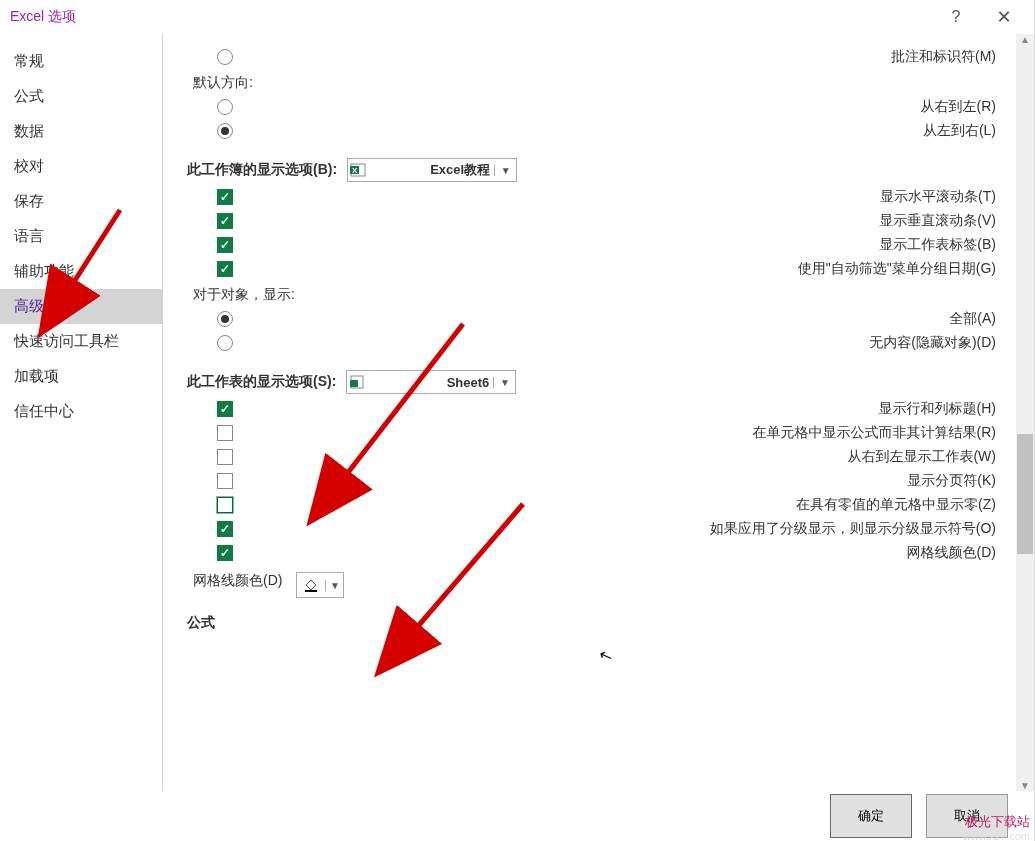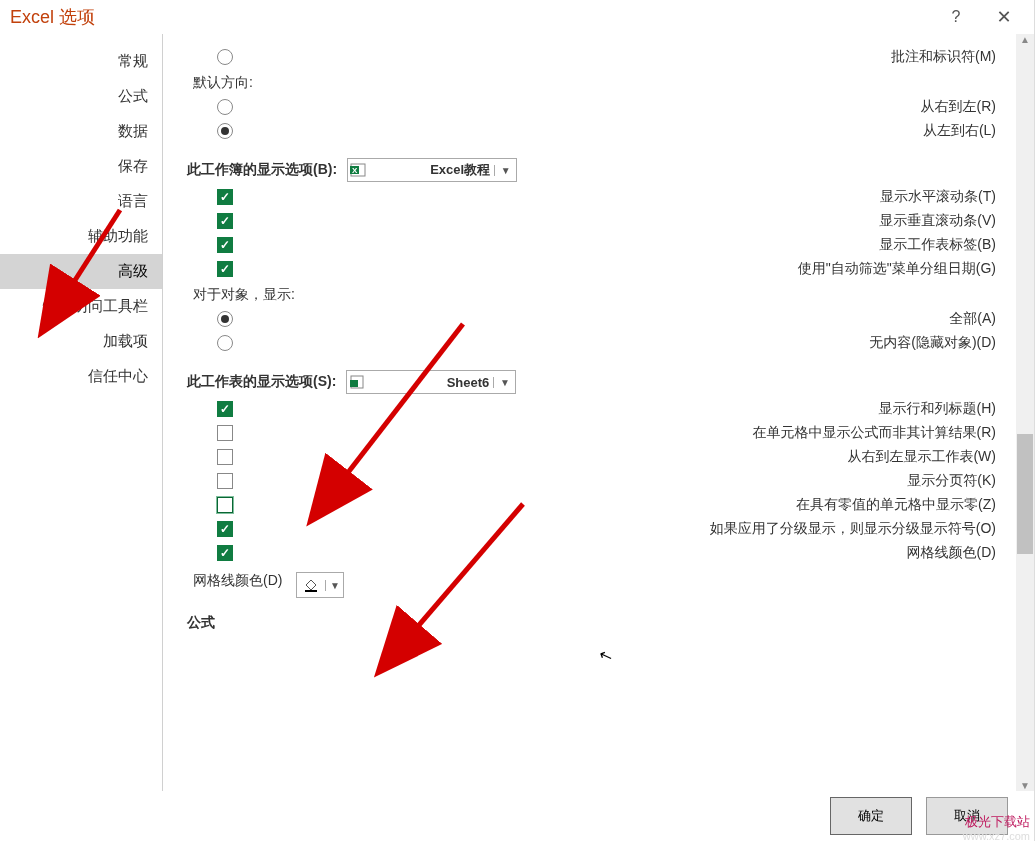--- a/index.html
+++ b/index.html
@@ -1,25 +1,25 @@
 <!DOCTYPE html>
 <html><head>
 <meta charset="utf-8">
 <style>
   * { box-sizing: border-box; font-family: "Microsoft YaHei", "Segoe UI", sans-serif; }
   body { margin: 0; background: #fff; color: #333; font-size: 14px; }
   .window { width: 1035px; height: 841px; display: flex; flex-direction: column; border-right: 1px solid #ddd; }
   .titlebar { height: 34px; display: flex; align-items: center; padding: 0 8px; }
-  .titlebar-title { flex: 1; font-size: 18px; color: #c2410c; padding-left: 2px; }
+  .titlebar-title { flex: 1; font-size: 14px; color: #a21caf; padding-left: 2px; }
   .titlebar-btns { display: flex; align-items: center; gap: 20px; padding-right: 8px;}
   .titlebar-btns span { width: 28px; text-align: center; font-size: 16px; color: #555; cursor: pointer; }
   .body { flex: 1; display: flex; overflow: hidden; }
-  .sidebar { width: 163px; border-right: 1px solid #d0d0d0; padding-top: 10px; text-align: right; }
+  .sidebar { width: 163px; border-right: 1px solid #d0d0d0; padding-top: 10px; }
   .sidebar-item { padding: 8px 14px; font-size: 15px; color: #333; cursor: pointer; }
-  .sidebar-item.selected { background: #d4d4d4; color: #000000; }
+  .sidebar-item.selected { background: #d4d4d4; color: #4c1d95; }
   .content-wrap { flex: 1; display: flex; position: relative; }
   .content { flex: 1; overflow-y: auto; padding: 8px 20px 20px 24px; position: relative; }
   .scrollbar-track { width: 18px; background: #f0f0f0; position: relative; }
   .scrollbar-thumb { position: absolute; left: 1px; right: 1px; top: 400px; height: 120px; background: #c1c1c1; }
   .row { margin: 6px 0; display: flex; align-items: center; padding-left: 30px; justify-content: space-between;}
   .section-head { font-weight: bold; margin-top: 18px; margin-bottom:6px; display:flex; align-items:center; }
   .section-head .label { margin-right: 10px; }
   .radio, .checkbox { width: 16px; height: 16px; margin-right: 8px; flex-shrink: 0; }
   .radio { border: 1px solid #888; border-radius: 50%; display: inline-flex; align-items: center; justify-content: center; }
   .radio .dot { width: 8px; height: 8px; background: #333; border-radius: 50%; }
@@ -30,21 +30,21 @@
   .combo { display:inline-flex; align-items:center; border:1px solid #aaa; height:24px; width:170px; background:#fff;}
   .combo .ico { width:20px; display:flex; align-items:center; justify-content:center;}
   .combo .txt { flex:1; padding:0 4px; font-size:13px;text-align:right; }
   .combo .arrow { width:22px; border-left:1px solid #aaa; display:flex; align-items:center; justify-content:center; font-size:10px; color:#555;}
   .static-label { padding-left:6px; margin:8px 0 6px 0; }
   .gridcolor-row { display:flex; align-items:flex-start; margin:10px 0 10px 6px; }
   .colorbtn { border:1px solid #aaa; height:26px; display:inline-flex; align-items:center; margin-left:14px;}
   .colorbtn .bucket { width:28px; display:flex; align-items:center; justify-content:center; font-size:14px;}
   .colorbtn .arrow { width:18px; border-left:1px solid #aaa; display:flex; align-items:center; justify-content:center; font-size:10px; color:#555;}
   .footer { height:50px; display:flex; align-items:center; justify-content:flex-end; padding-right:26px; gap:14px; position:relative;}
-  .btn { width:82px; height:38px; border:1px solid #999; background:#e1e1e1; font-size:13px; cursor:pointer; }
+  .btn { width:82px; height:44px; border:1px solid #999; background:#e1e1e1; font-size:13px; cursor:pointer; }
   .btn.primary { border:1px solid #666; }
   .arrow-svg { position:absolute; pointer-events:none; }
   .watermark { position:absolute; right:4px; bottom:-2px; font-size:12px; color:#ccc; text-align:right; line-height:1.2; }
   .watermark .wm1{ color:#be185d; font-size:13px;}
   .watermark .wm2{ color:#ddd; font-size:11px;}
   .cursor-arrow { position:absolute; left:436px; top:612px; font-size:16px; color:#000; transform: rotate(-20deg); }
   .section-title-only { font-weight:bold; margin-top:16px; }
 </style>
 </head>
 <body>
@@ -56,20 +56,21 @@
       <span>?</span>
       <span style="font-size:18px;">✕</span>
     </div>
   </div>
 
   <div class="body">
     <div class="sidebar">
       <div class="sidebar-item">常规</div>
       <div class="sidebar-item">公式</div>
       <div class="sidebar-item">数据</div>
+      <div class="sidebar-item">校对</div>
       <div class="sidebar-item">保存</div>
       <div class="sidebar-item">语言</div>
       <div class="sidebar-item">辅助功能</div>
       <div class="sidebar-item selected">高级</div>
       <div class="sidebar-item">快速访问工具栏</div>
       <div class="sidebar-item">加载项</div>
       <div class="sidebar-item">信任中心</div>
     </div>
 
     <div class="content-wrap">

